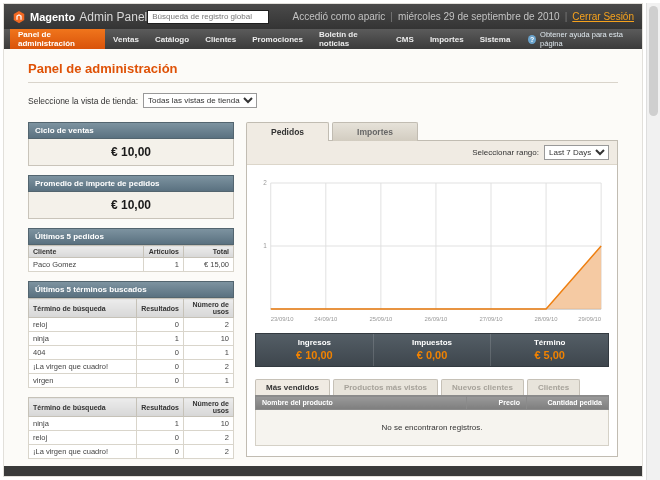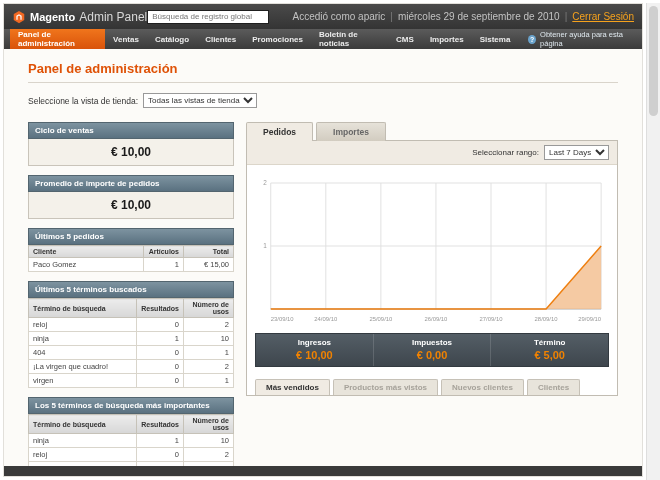--- a/index.html
+++ b/index.html
@@ -42,21 +42,21 @@
   .panel-value { border:1px solid #c9c4ba; border-top:none; background:#f4f1ea; text-align:center; padding:6px 4px; font-size:12px; font-weight:bold; color:#1a1a1a; }
   .mini-table { width:100%; border-collapse:collapse; font-size:7.5px; }
   .mini-table th { background:linear-gradient(#ececec,#d7d7d7); border:1px solid #c6c2b8; padding:2px 4px; text-align:left; color:#333; font-size:7px; }
   .mini-table td { border:1px solid #d9d5cb; background:#fff; padding:2px 4px; color:#444; }
   .mini-table th.num, .mini-table td.num { text-align:right; }
   .mini-table .c2 { width:40px; }
   .mini-table .c3 { width:50px; }
 
   
   .tabs-row { display:flex; gap:3px; align-items:flex-end; position:relative; z-index:2; }
-  .tab { padding:4px 16px; font-size:8.5px; font-weight:bold; border:1px solid #c1bcb2; border-bottom:none; border-radius:2px 2px 0 0; cursor:pointer; }
+  .tab { padding:4px 24px; font-size:8.5px; font-weight:bold; border:1px solid #c1bcb2; border-bottom:none; border-radius:2px 2px 0 0; cursor:pointer; }
   .tab.active { background:#f0ebe3; color:#333; }
   .tab.inactive { background:linear-gradient(#e6e2d9,#d2ccc0); color:#666; }
   .dash-main-panel { border:1px solid #c1bcb2; background:#fff; margin-top:-1px; }
   .range-row { background:#f0ebe3; border-bottom:1px solid #dcd6ca; padding:4px 8px; display:flex; justify-content:flex-end; align-items:center; gap:5px; font-size:8px; color:#333; }
   .chart-wrap { padding:10px 8px 2px; }
   svg.chart { display:block; width:100%; height:150px; }
 
   .stats-bar { margin:6px 8px 0; display:flex; background:linear-gradient(#545e66,#3e464d); border:1px solid #333a40; }
   .stat-cell { flex:1; text-align:center; padding:4px 2px 5px; border-left:1px solid rgba(255,255,255,.14); }
   .stat-cell:first-child { border-left:none; }
@@ -204,21 +204,20 @@
                 <tr>
                   <td>virgen</td>
                   <td class="num">0</td>
                   <td class="num">1</td>
                 </tr>
               </tbody>
             </table>
           </div>
 
           <div class="dash-panel">
-            <div class="panel-head">Los 5 términos de búsqueda más importantes</div>
             <table class="mini-table">
               <thead>
                   <tr>
                 <th>Término de búsqueda</th>
                 <th class="num c2">Resultados</th>
                 <th class="num c3">Número de usos</th>
               </tr>
                 </thead>
               <tbody>
                 <tr>
@@ -298,20 +297,34 @@
               </div>
             </div>
 
             <div class="bottom-tabs">
               <div class="btab active">Más vendidos</div>
               <div class="btab inactive">Productos más vistos</div>
               <div class="btab inactive">Nuevos clientes</div>
               <div class="btab inactive">Clientes</div>
             </div>
 
+            <table class="products-table">
+              <thead>
+                  <tr>
+                <th>Nombre del producto</th>
+                <th class="num c2">Precio</th>
+                <th class="num c3">Cantidad pedida</th>
+              </tr>
+                </thead>
+              <tbody>
+                <tr>
+                  <td class="empty" colspan="3">No se encontraron registros.</td>
+                </tr>
+              </tbody>
+            </table>
           </div>
         </section>
 
       </div>
     </main>
 
     <footer class="footer-bar"></footer>
   </div>
 
   <div class="scrollbar">

